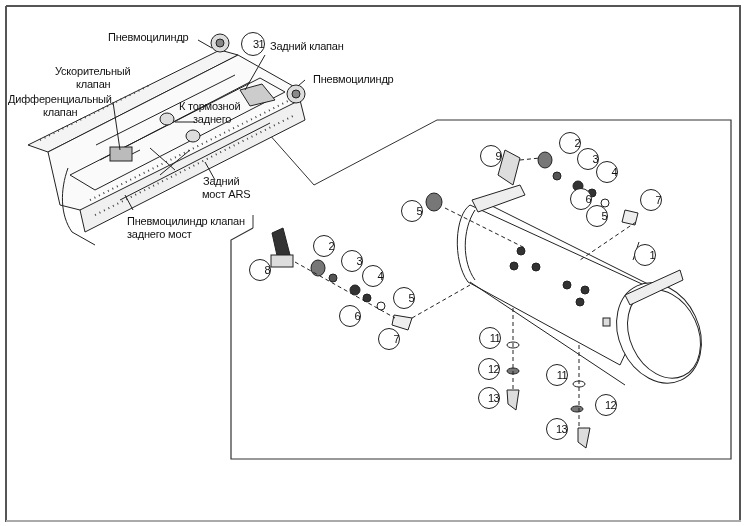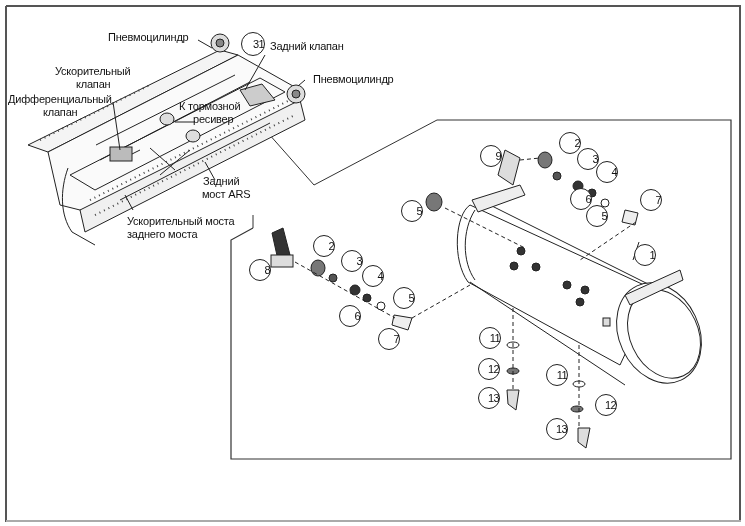--- a/index.html
+++ b/index.html
@@ -118,25 +118,25 @@
 
 <span class="lbl" style="left:108px;top:31px">Пневмоцилиндр</span>
 <div class="callout big" style="left:241px;top:32px">31</div>
 <span class="lbl" style="left:270px;top:40px">Задний клапан</span>
 <span class="lbl" style="left:313px;top:73px">Пневмоцилиндр</span>
 <span class="lbl" style="left:55px;top:65px">Ускорительный</span>
 <span class="lbl" style="left:76px;top:78px">клапан</span>
 <span class="lbl" style="left:8px;top:93px">Дифференциальный</span>
 <span class="lbl" style="left:43px;top:106px">клапан</span>
 <span class="lbl" style="left:179px;top:100px">К тормозной</span>
-<span class="lbl" style="left:193px;top:113px">ресивер</span>
+<span class="lbl" style="left:193px;top:113px">заднего</span>
 <span class="lbl" style="left:203px;top:175px">Задний</span>
 <span class="lbl" style="left:202px;top:188px">мост ARS</span>
-<span class="lbl" style="left:127px;top:215px">Ускорительный моста</span>
-<span class="lbl" style="left:127px;top:228px">заднего моста</span>
+<span class="lbl" style="left:127px;top:215px">Пневмоцилиндр клапан</span>
+<span class="lbl" style="left:127px;top:228px">заднего мост</span>
 
 <div class="callout" style="left:634px;top:244px">1</div>
 <div class="callout" style="left:559px;top:132px">2</div>
 <div class="callout" style="left:577px;top:148px">3</div>
 <div class="callout" style="left:596px;top:161px">4</div>
 <div class="callout" style="left:570px;top:188px">6</div>
 <div class="callout" style="left:586px;top:205px">5</div>
 <div class="callout" style="left:640px;top:189px">7</div>
 <div class="callout" style="left:480px;top:145px">9</div>
 <div class="callout" style="left:401px;top:200px">5</div>

